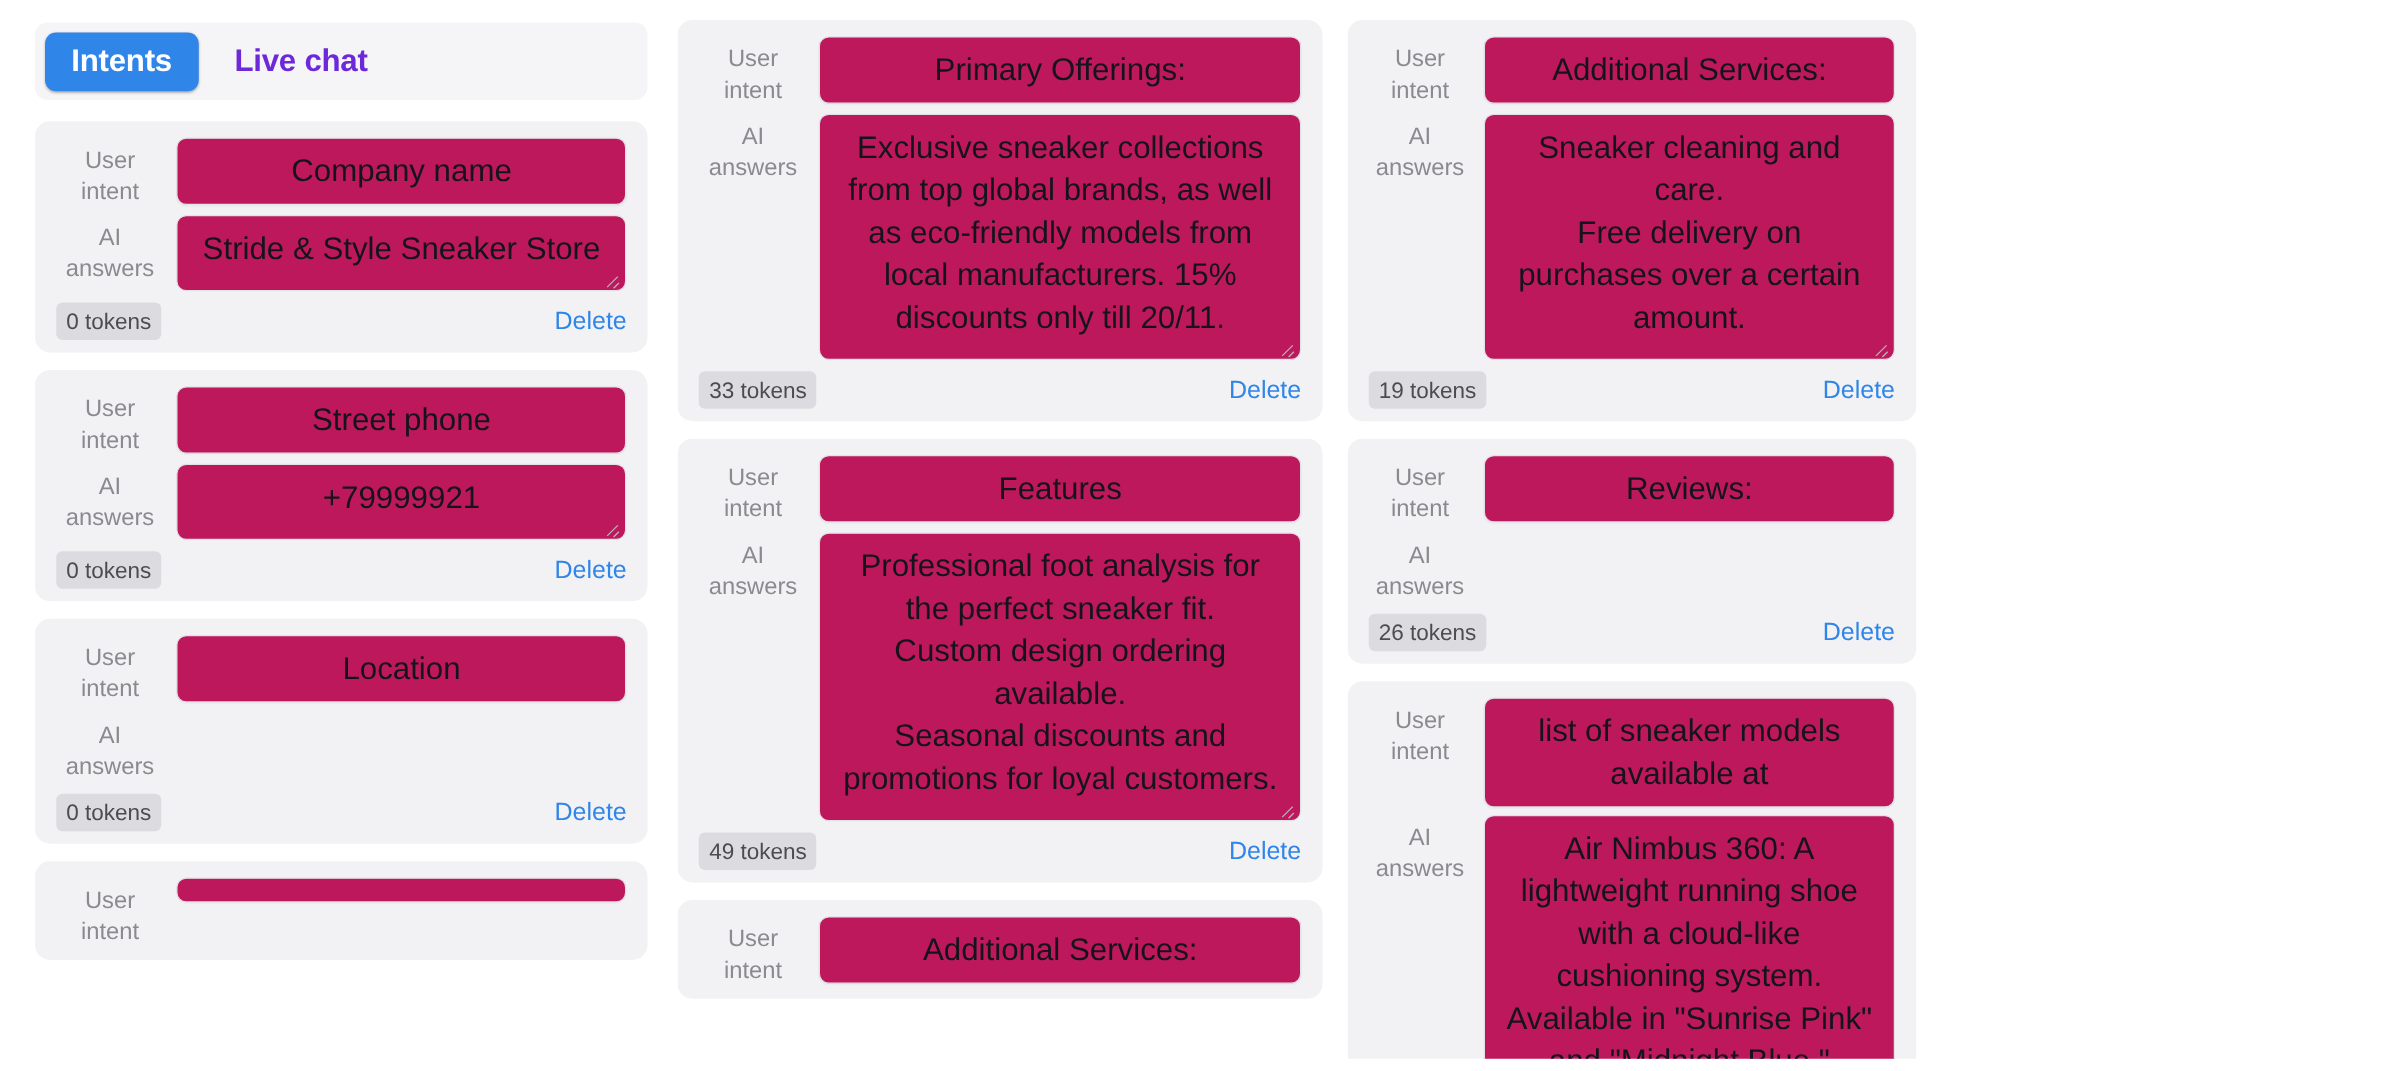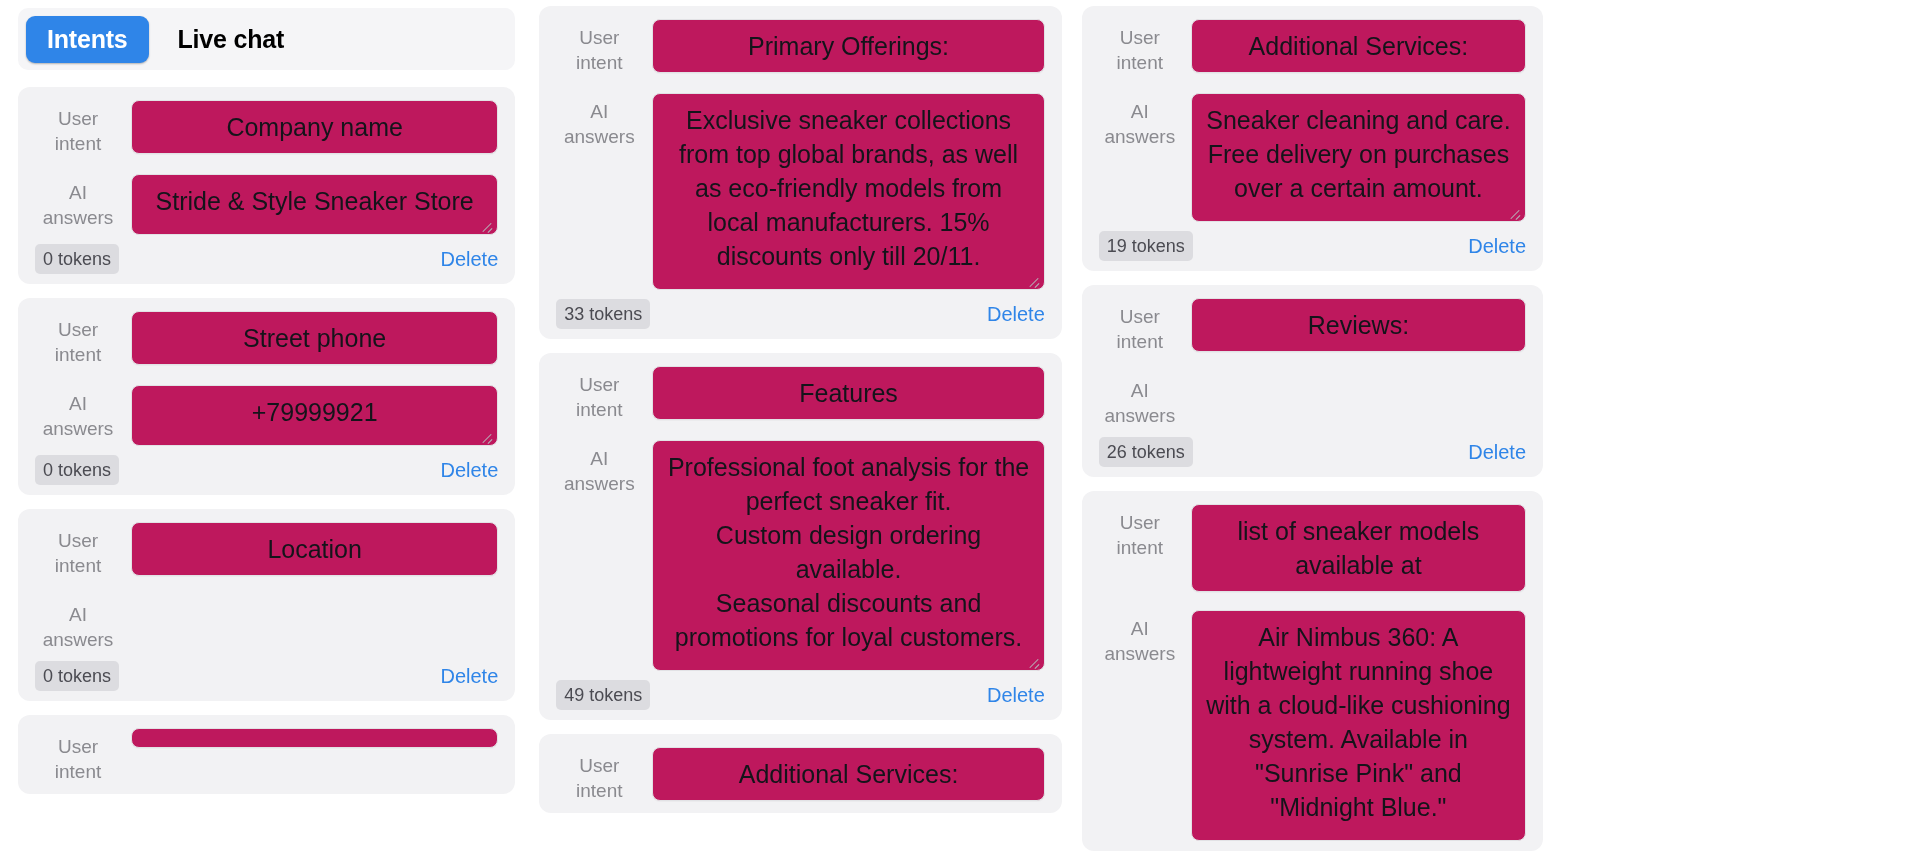--- a/index.html
+++ b/index.html
@@ -10,21 +10,21 @@
     background: #ffffff;
     font-family: "Liberation Sans", sans-serif;
   }
 
   .screen {
     position: relative;
     width: 1553px;
     height: 857px;
     display: flex;
     gap: 12px;
-    padding: 0;
+    padding: 10px;
     background: #ffffff;
   }
 
   
   .column {
     position: relative;
     overflow: hidden;
   }
   .col-1 { width: 658px; }
   .col-2 { width: 662px; }
@@ -37,21 +37,21 @@
     margin: 8px 12px 0 18px;
     height: 62px;
     display: flex;
     align-items: center;
     gap: 8px;
     padding: 0 8px;
   }
   .tab {
     font-size: 25px;
     font-weight: 700;
-    color: #000000;
+    color: #6d28d9;
     padding: 9px 21px;
     border-radius: 9px;
     background: transparent;
     border: none;
     white-space: nowrap;
     cursor: pointer;
     letter-spacing: -0.2px;
     font-family: "Liberation Sans", sans-serif;
   }
   .tab.active {
@@ -78,21 +78,21 @@
     display: flex;
     flex-direction: column;
     text-align: center;
   }
 
   .row {
     display: flex;
     align-items: flex-start;
     gap: 10px;
   }
-  .row + .row { margin-top: 18px; }
+  .row + .row { margin-top: 6px; }
 
   .lbl {
     flex: 0 0 86px;
     font-size: 19px;
     line-height: 25px;
     color: #8a8a8f;
     padding-top: 6px;
     font-family: "Liberation Sans", sans-serif;
   }
   .col-3 .lbl { flex: 0 0 82px; }

